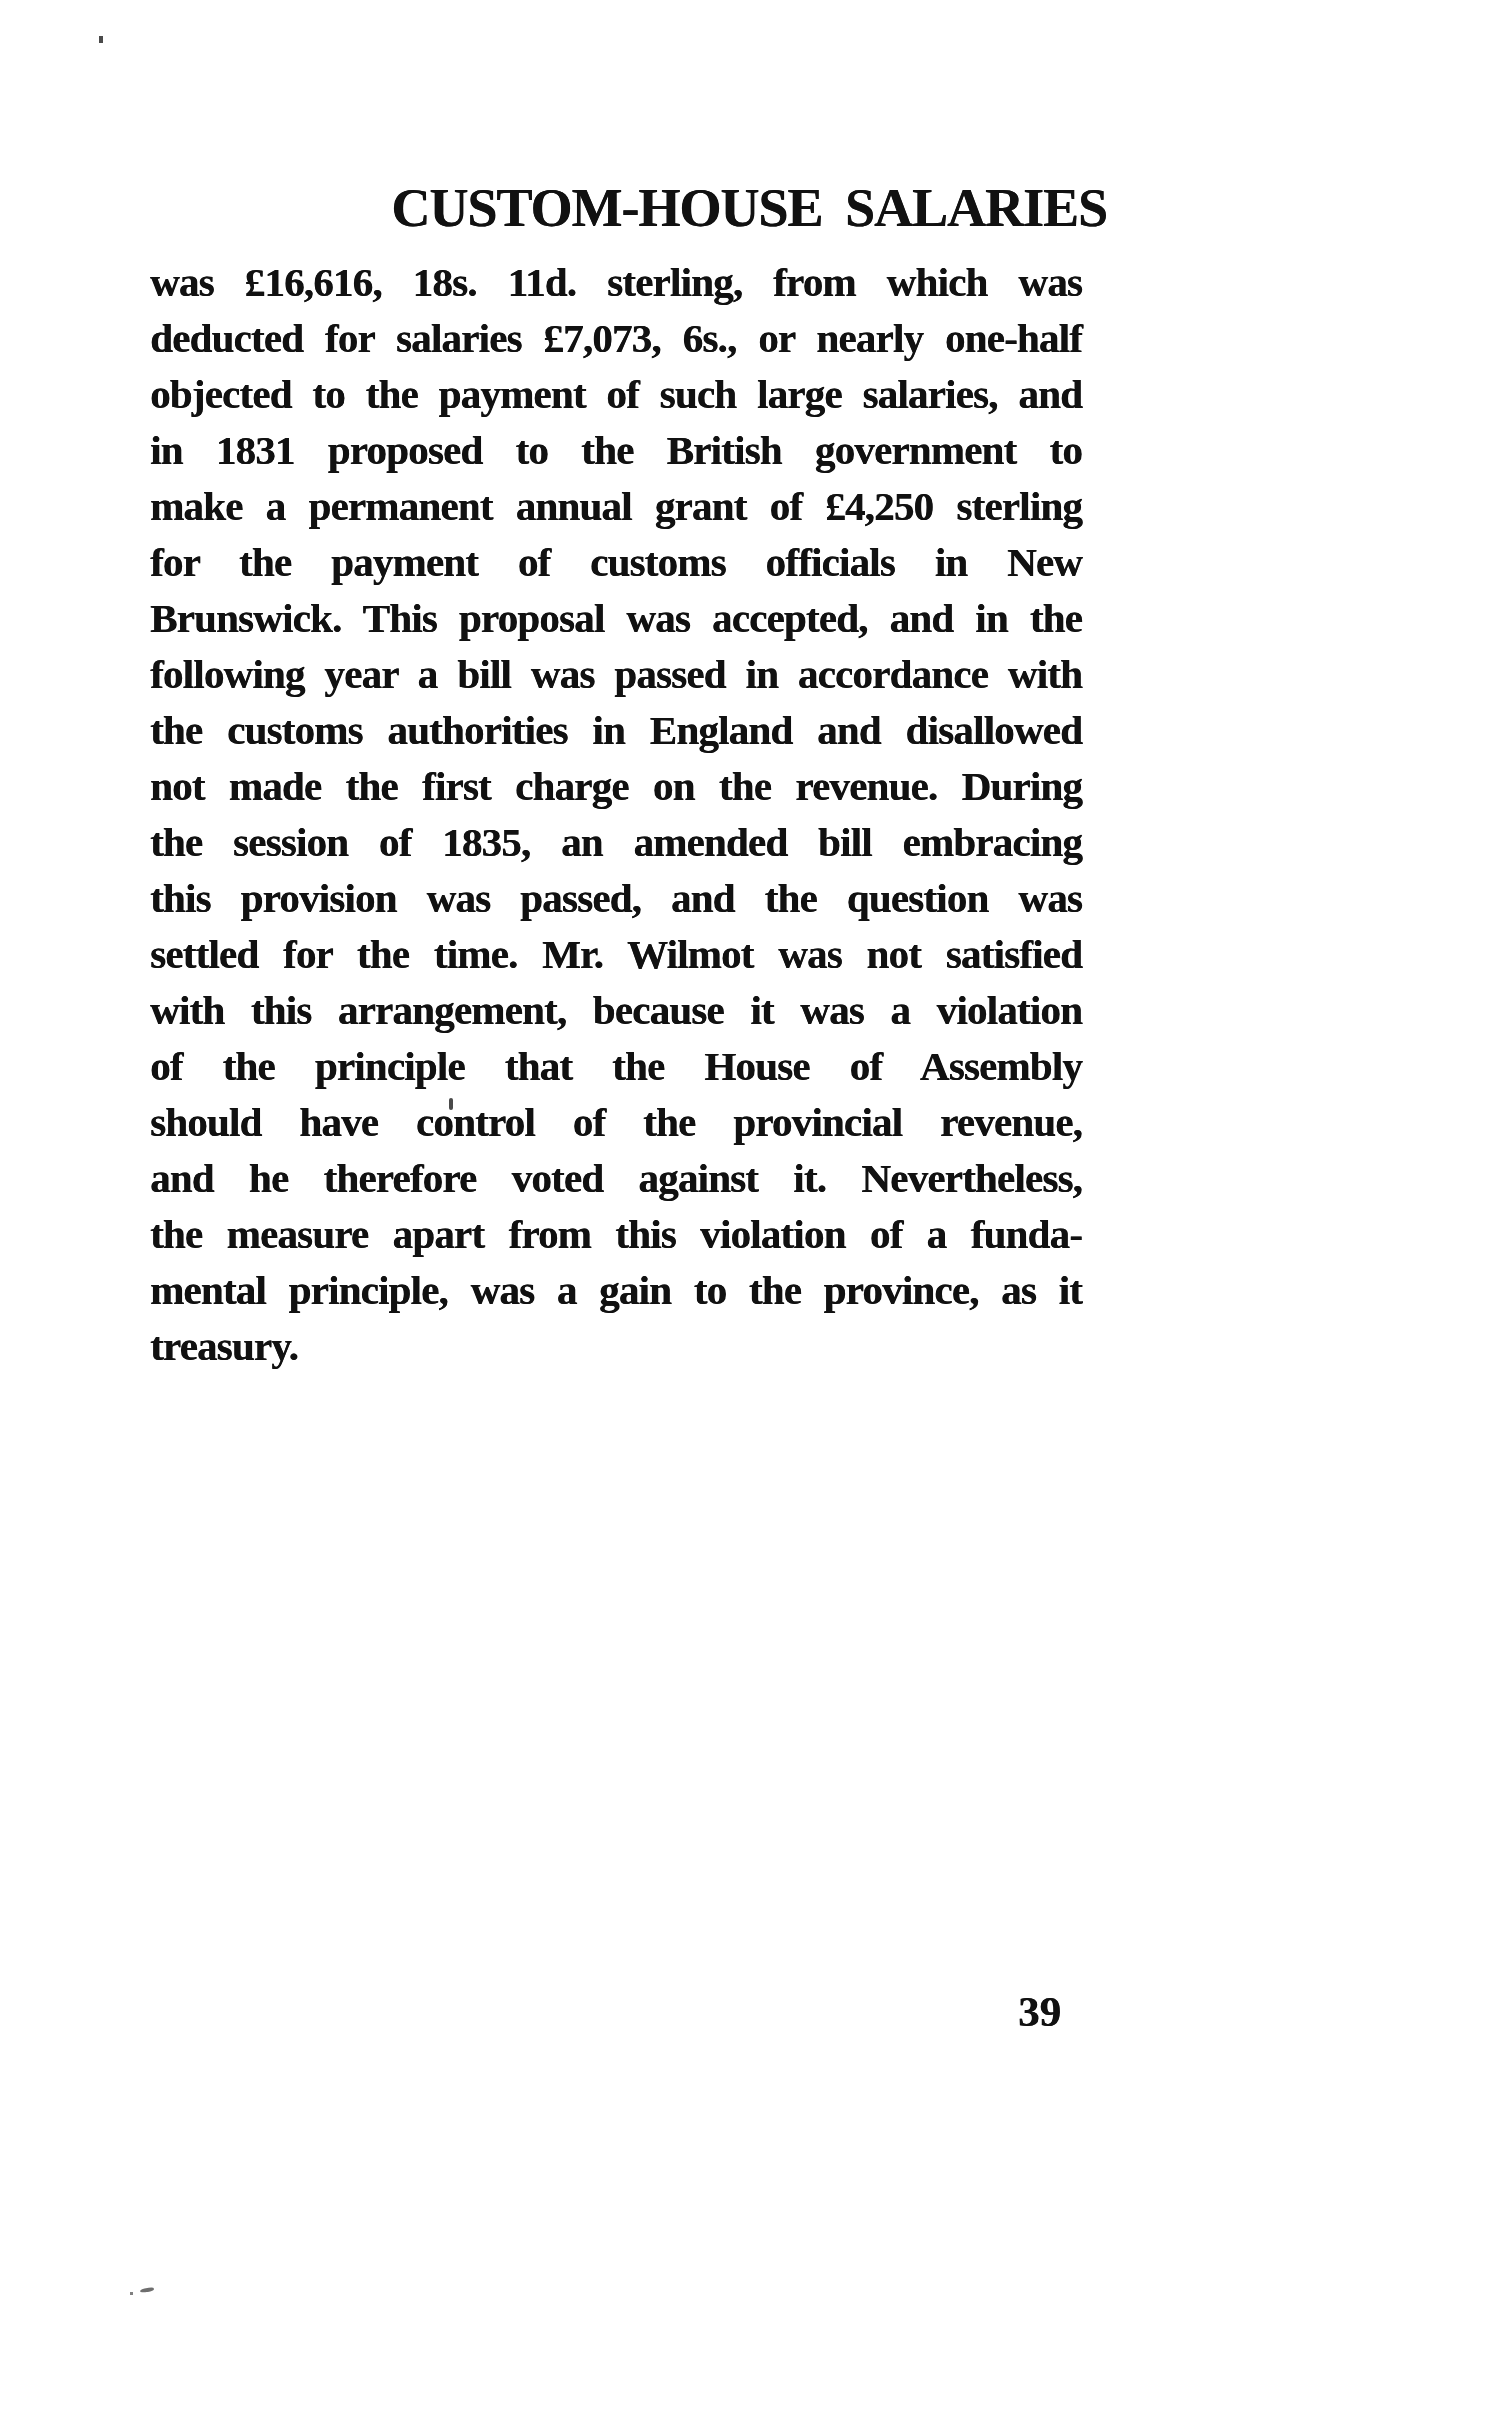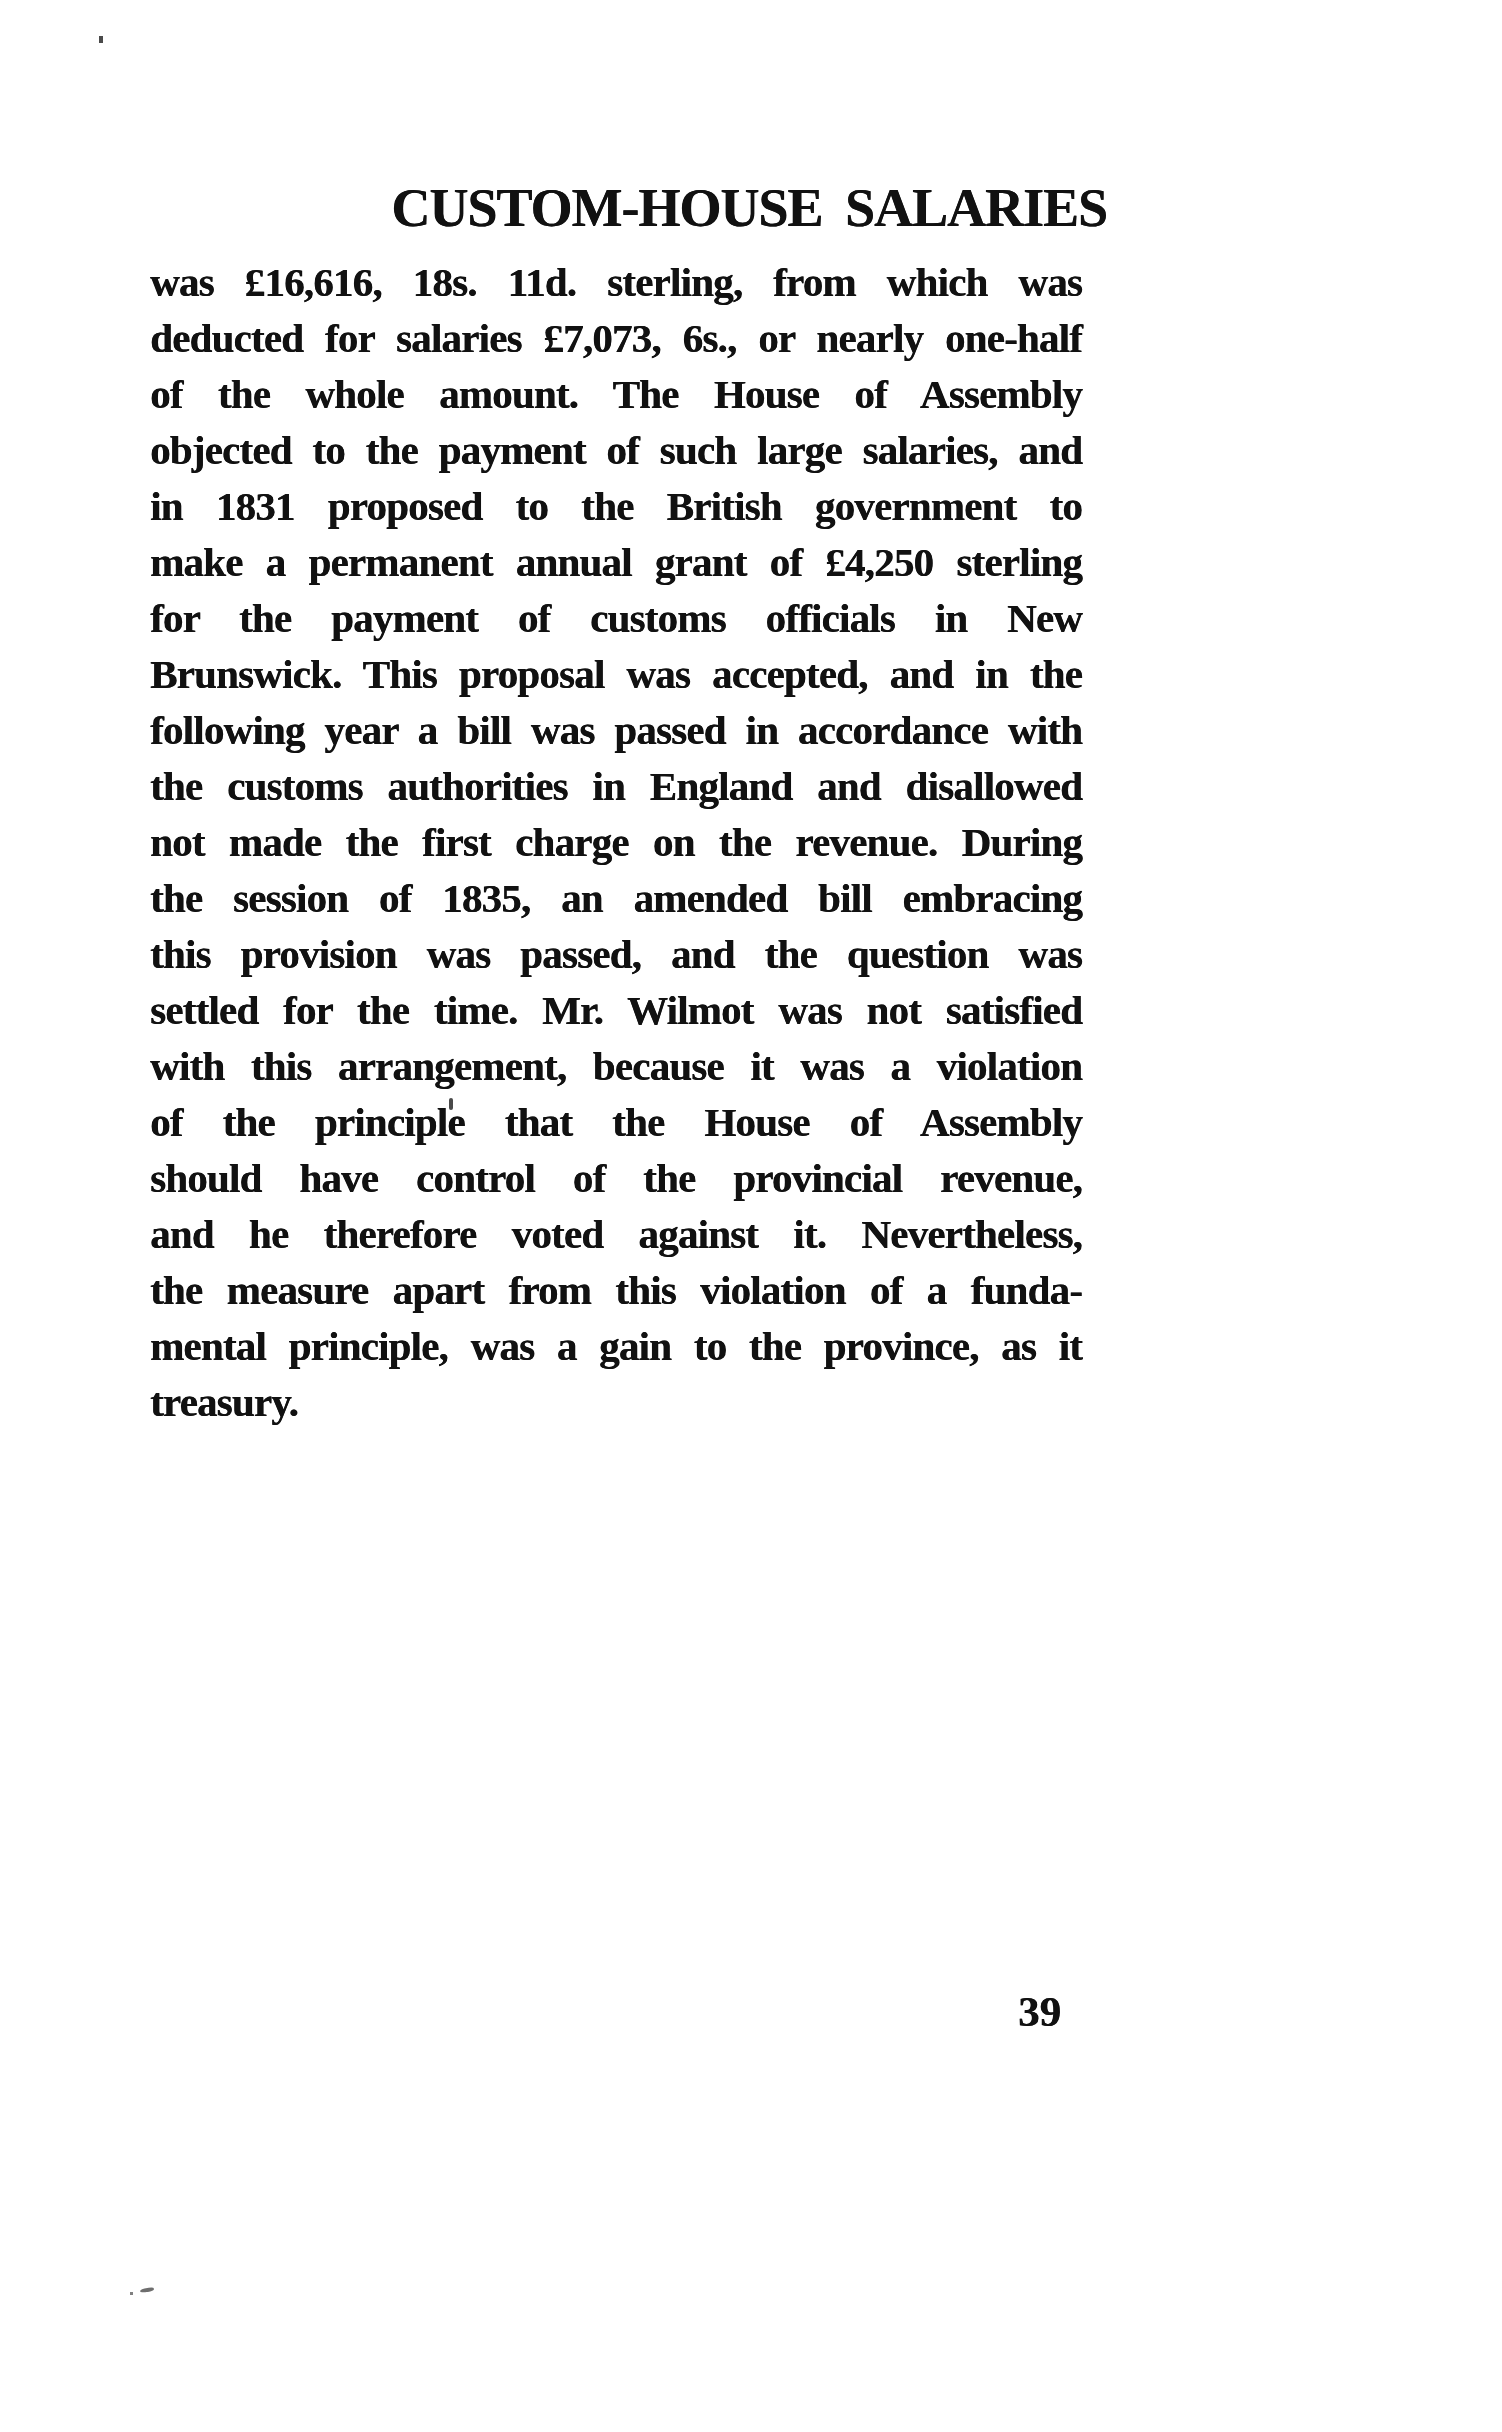--- a/index.html
+++ b/index.html
@@ -98,21 +98,20 @@
 </style>
 </head>
 <body>
 
 <div class="page">
   <div class="speck speck-top"></div>
   <h1 class="title">CUSTOM-HOUSE SALARIES</h1>
   <div class="body-text">
       <div class="line">was £16,616, 18s. 11d. sterling, from which was</div>
       <div class="line">deducted for salaries £7,073, 6s., or nearly one-half</div>
-      <div class="line">of the whole amount.  The House of Assembly</div>
       <div class="line">objected to the payment of such large salaries, and</div>
       <div class="line">in 1831 proposed to the British government to</div>
       <div class="line">make a permanent annual grant of £4,250 sterling</div>
       <div class="line">for the payment of customs officials in New</div>
       <div class="line">Brunswick.  This proposal was accepted, and in the</div>
       <div class="line">following year a bill was passed in accordance with</div>
       <div class="line">the customs authorities in England and disallowed</div>
       <div class="line">not made the first charge on the revenue.  During</div>
       <div class="line">the session of 1835, an amended bill embracing</div>
       <div class="line">this provision was passed, and the question was</div>

